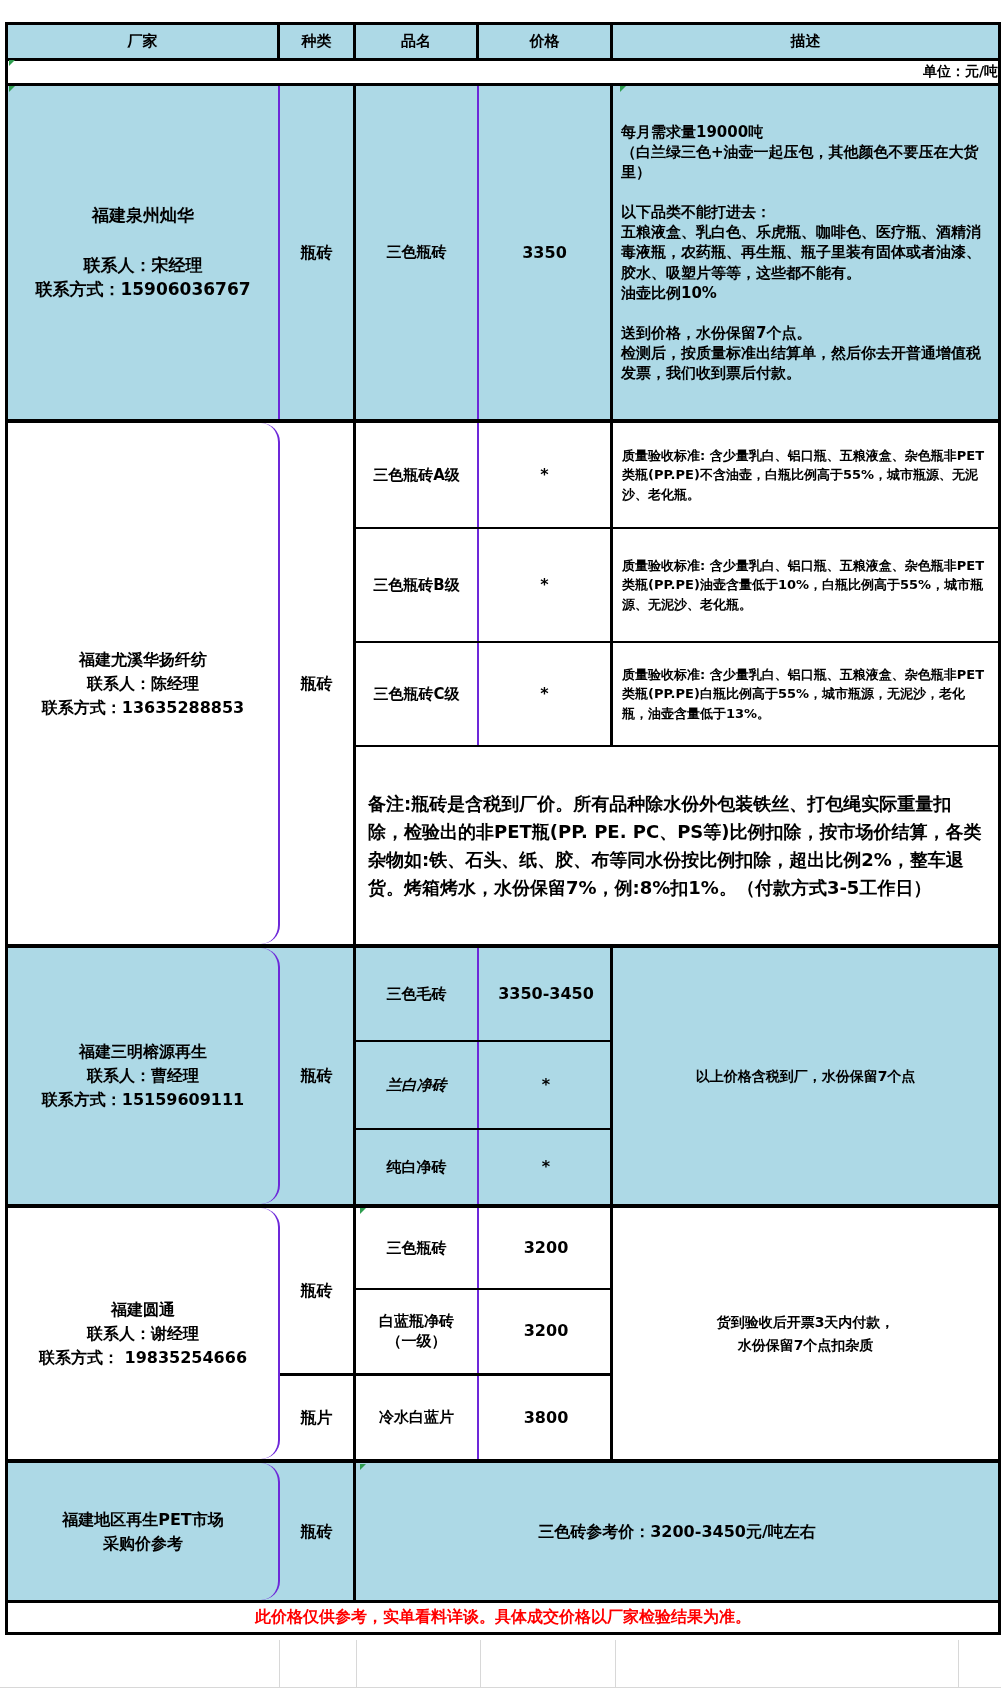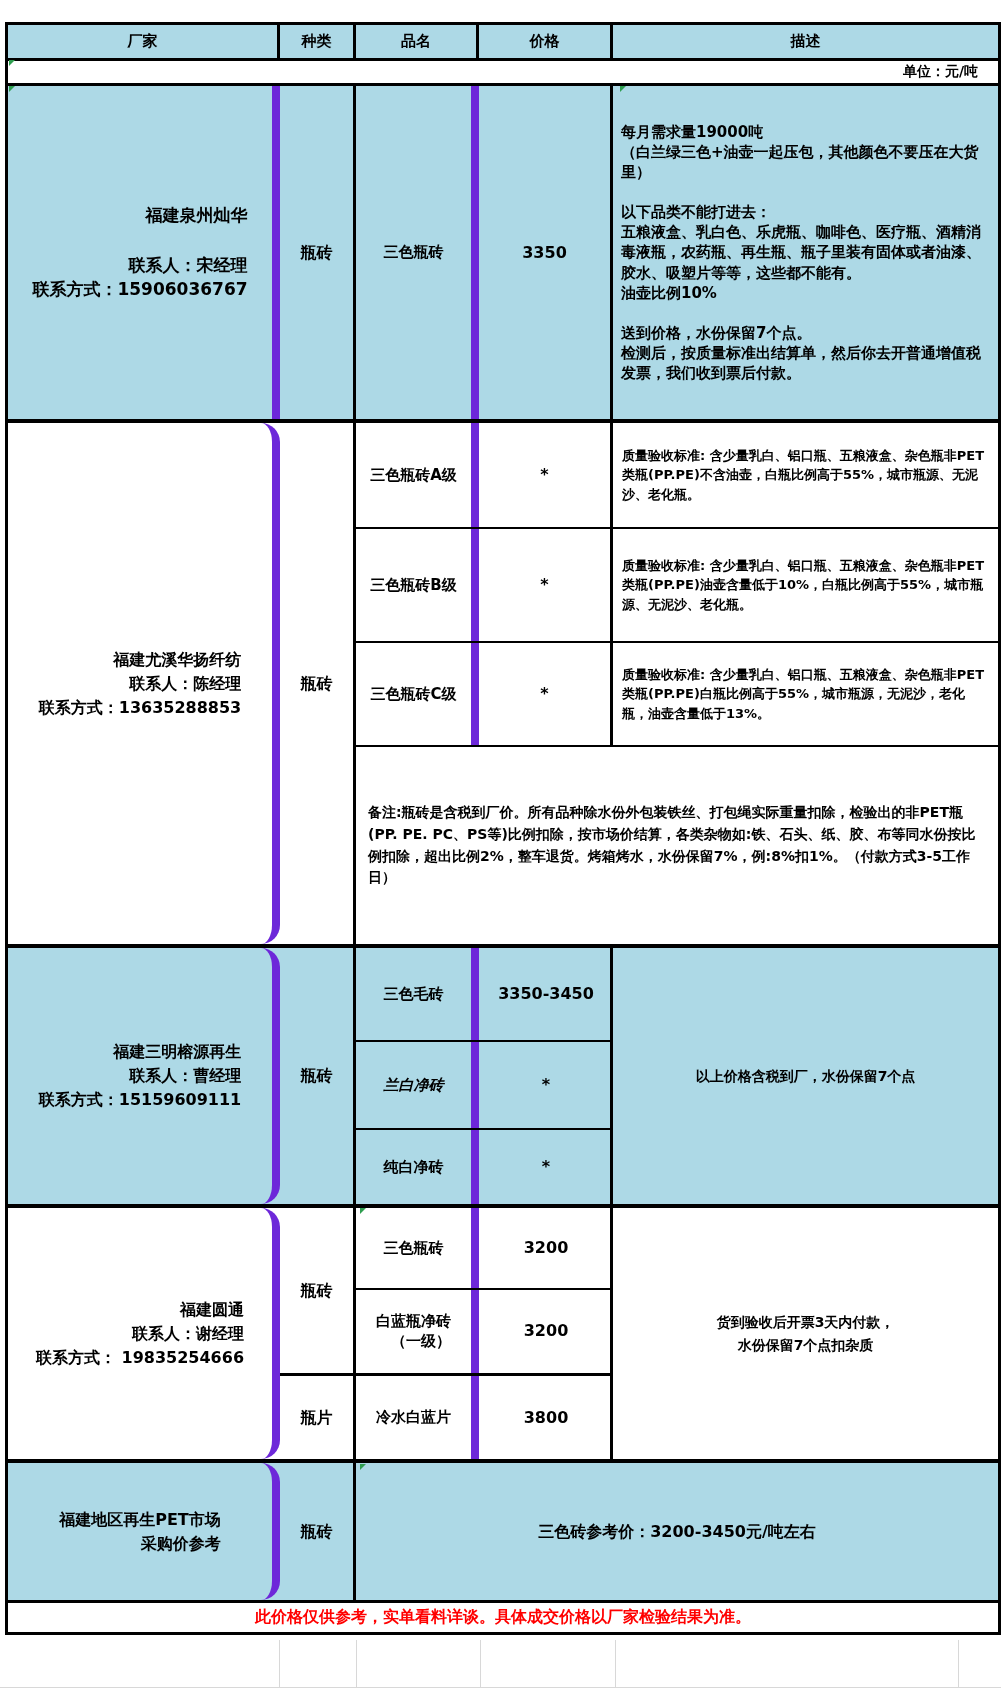--- a/index.html
+++ b/index.html
@@ -25,42 +25,42 @@
     text-align:center;white-space:pre-line;
     padding:11px 4px;
     line-height:1.35;
   }
   .left{justify-content:flex-start;text-align:left;}
   .w1{flex:0 0 272px;width:272px;}
   .w2{flex:0 0 76px;width:76px;}
   .w3{flex:0 0 123px;width:123px;}
   .w4{flex:0 0 134px;width:134px;}
   .w5{flex:0 0 385px;width:385px;}
-  .br2{border-right:8px solid #6d28d9;text-align:right;}
+  .br2{border-right:2px solid #6d28d9;}
   .br3{border-right:3px solid #000;}
   .bb2{border-bottom:2px solid #000;}
   .bb3{border-bottom:3px solid #000;}
   .blue{background:#ADD9E6;}
   .hrow{height:36px;background:#ADD9E6;border-bottom:3px solid #000;font-size:15px;}
-  .urow{height:25px;border-bottom:3px solid #000;display:flex;align-items:center;justify-content:flex-end;padding-right:20px;box-sizing:border-box;font-size:14px;}
+  .urow{height:25px;border-bottom:3px solid #000;display:flex;align-items:center;justify-content:flex-end;padding-right:0;box-sizing:border-box;font-size:14px;}
   .sec1{height:337px;border-bottom:4px solid #000;}
   .sec2{height:525px;border-bottom:4px solid #000;}
   .sec3{height:260px;border-bottom:4px solid #000;}
   .sec4{height:255px;border-bottom:4px solid #000;}
   .sec5{height:140px;border-bottom:3px solid #000;}
   .redrow{height:29px;display:flex;align-items:center;justify-content:center;color:#FF0000;font-size:16px;}
   .col{display:flex;flex-direction:column;box-sizing:border-box;}
   .factory{font-size:16px;line-height:1.5;border-radius:19px;}
   .factory-lg{font-size:17px;line-height:1.45;}
   .cat{font-size:16px;}
   .prod{font-size:15px;}
   .price{font-size:16px;}
   .desc1{font-size:15px;line-height:1.34;padding:6px 8px;}
   .descq{font-size:13px;line-height:1.5;padding:4px 9px;}
-  .note{font-size:14px;line-height:1.55;padding:24px 12px;}
+  .note{font-size:18px;line-height:1.55;padding:24px 12px;}
   .descmid{font-size:14px;line-height:1.6;}
   .merged{font-size:16px;}
   
   .gl{position:absolute;background:#D8D8D8;}
   .glv{width:1px;top:1640px;height:47px;}
   .glh{height:1px;left:0;width:1001px;top:1687px;}
   
   .tri{
     position:absolute;width:0;height:0;
     border-top:6px solid #2E9E4F;

